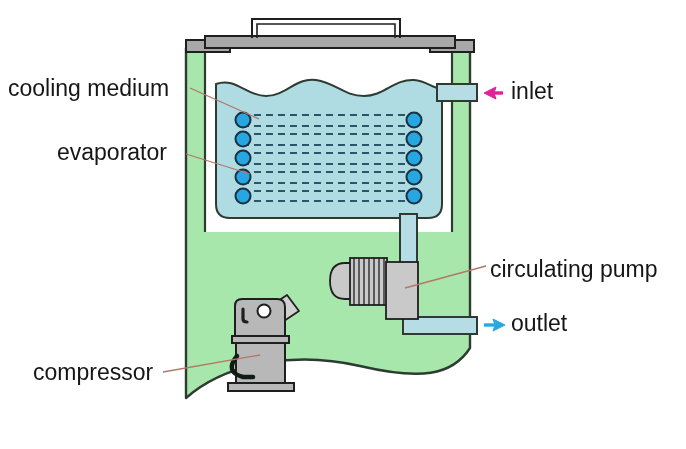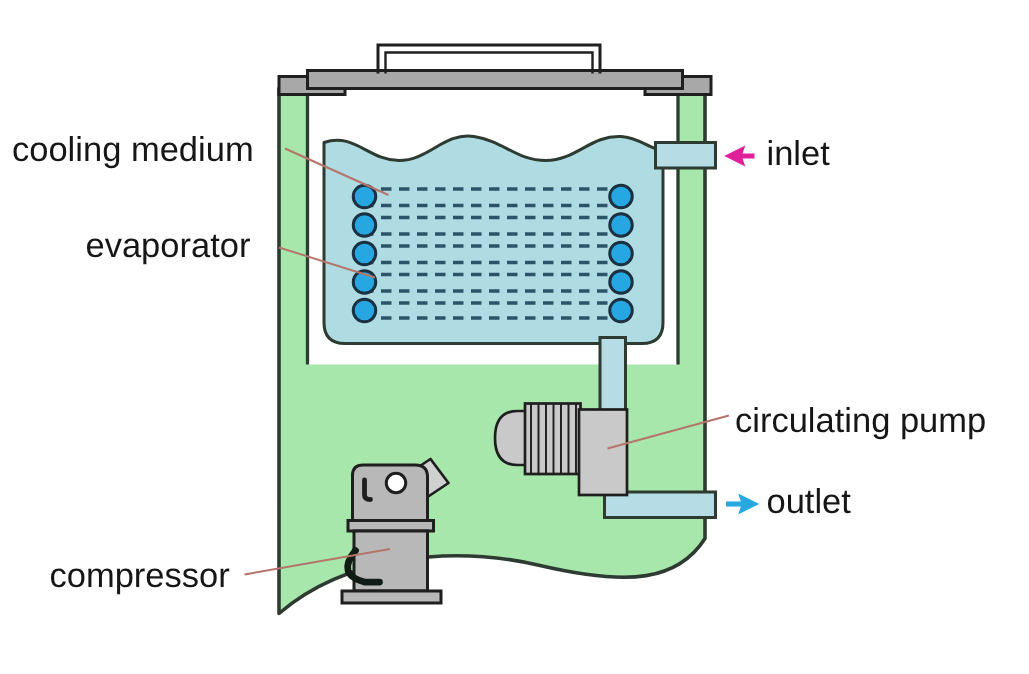--- a/index.html
+++ b/index.html
@@ -13,21 +13,20 @@
     position: relative;
     overflow: hidden;
     font-family: "Liberation Sans", sans-serif;
   }
   #diagram-root {
     position: absolute;
     left: 0;
     top: 0;
     width: 686px;
     height: 330px;
-    margin-top: 11px;
   }
   svg.diagram-svg {
     display: block;
     width: 686px;
     height: 449px;
   }
   .label-text {
     font-family: "Liberation Sans", sans-serif;
     font-size: 23px;
     fill: #161616;

